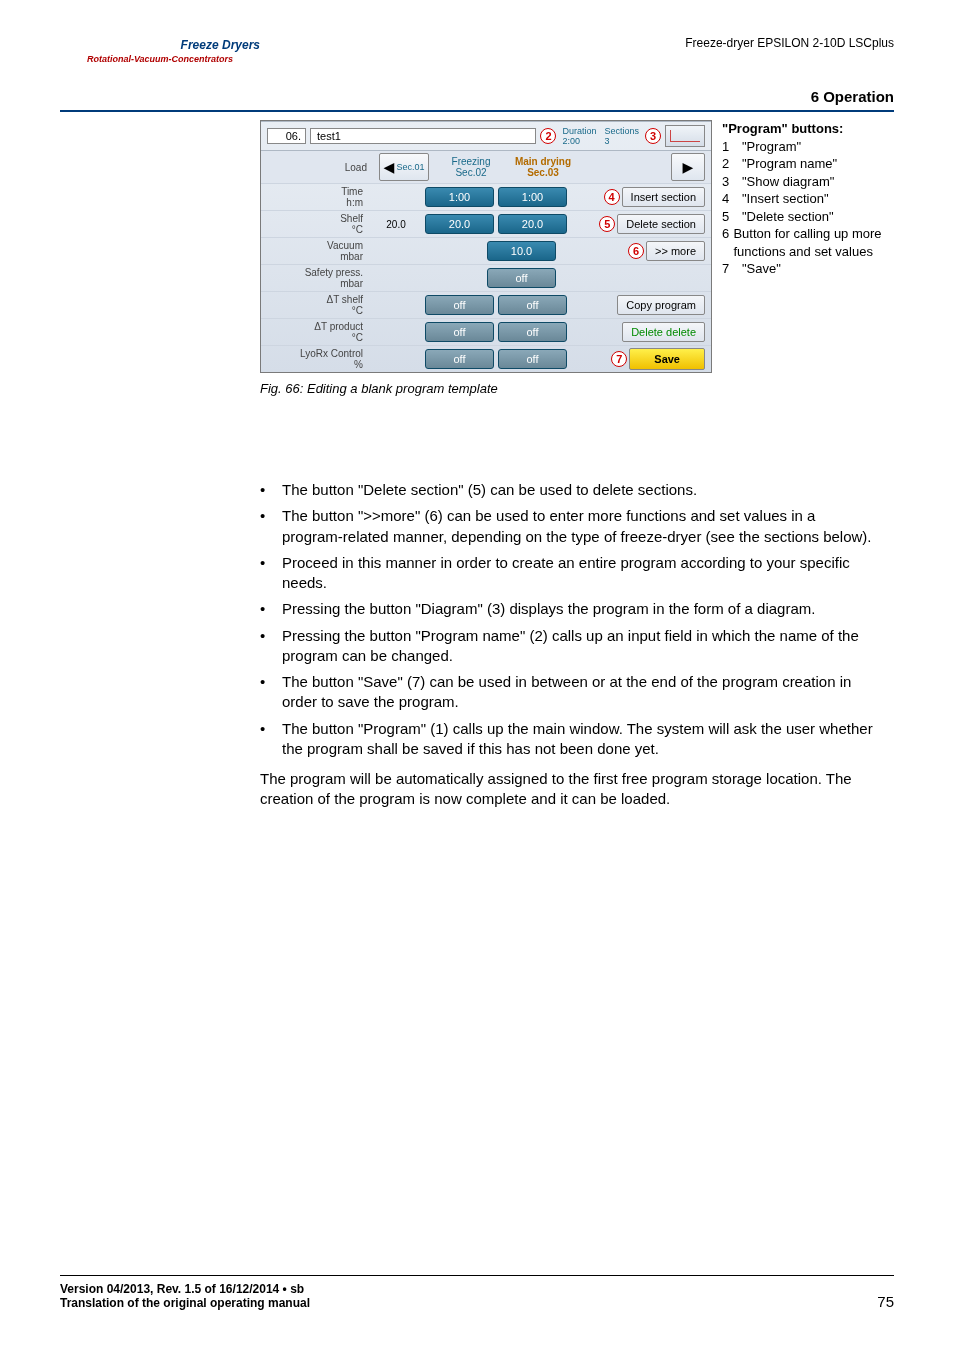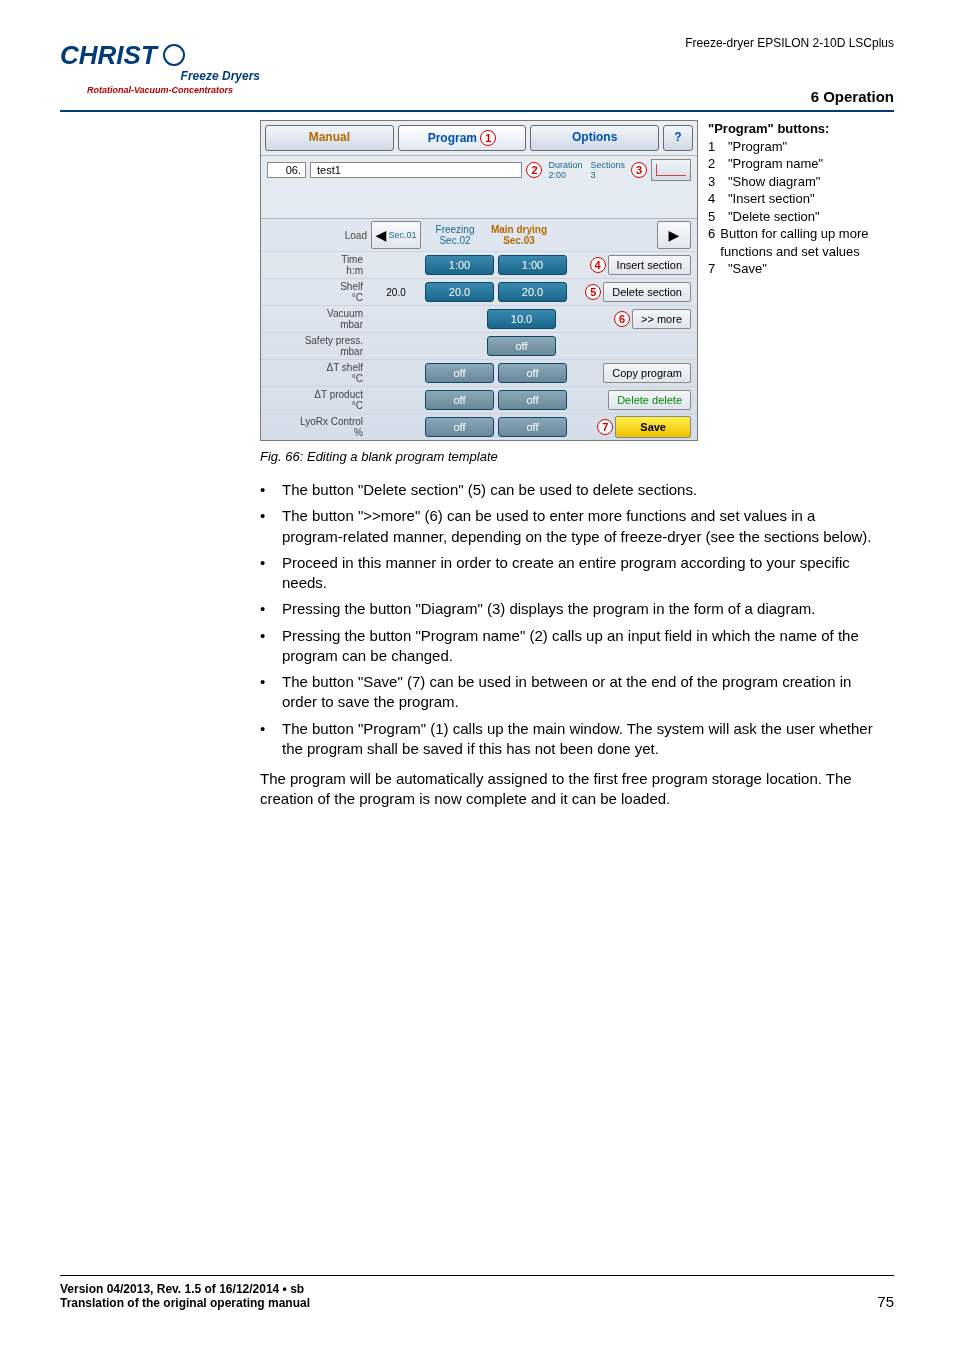--- a/index.html
+++ b/index.html
@@ -154,25 +154,24 @@
   }
   .diagram-btn::after {
     content: '';
     position: absolute;
     left: 4px; right: 4px; top: 4px; bottom: 4px;
     border-left: 1px solid #c44; border-bottom: 1px solid #c44;
   }
   .sec-head {
     display: flex;
     padding: 2px 6px;
-    gap: 4px;
+    gap: 12px;
     background: #e0e6ef;
     border-top: 1px solid #aeb8c4;
     align-items: center;
-    margin-top: 34px;
   }
   .col-label {
     width: 100px;
     font-size: 10px;
     text-align: right;
     color: #444;
     line-height: 11px;
   }
   .nav-btn {
     width: 50px; height: 28px;
@@ -271,41 +270,31 @@
   .footer-row { display: flex; justify-content: space-between; align-items: flex-end; font-size: 12px; }
   .footer-left .l1 { font-weight: bold; }
   .page-num { font-size: 15px; }
 </style>
 </head>
 <body>
 
 <div class="header-right">Freeze-dryer EPSILON 2-10D LSCplus</div>
 
 <div class="logo-area">
-  <div class="logo-main"><span>CHRIST</span><span class="logo-gauge"></span></div>
   <div class="logo-sub1">Freeze Dryers</div>
   <div class="logo-sub2">Rotational-Vacuum-Concentrators</div>
 </div>
 
 <div class="section-title">6 Operation</div>
 <div class="blue-rule"></div>
 
 <div class="figure-wrap">
   <div class="screenshot">
     <div class="panel">
 
-      <div class="tabs">
-        <div class="tab manual">Manual</div>
-        <div class="tab program">
-          <span>Program</span>
-          <span class="circled">1</span>
-        </div>
-        <div class="tab options">Options</div>
-        <div class="tab help">?</div>
-      </div>
 
       <div class="pg-row">
         <span class="pg-num">06.</span>
         <span class="pg-name">test1</span>
         <span class="circled">2</span>
         <span class="dur-sec">
           <span>Duration</span><br><span>2:00</span>
         </span>
         <span class="dur-sec">
           <span>Sections</span><br><span>3</span>

